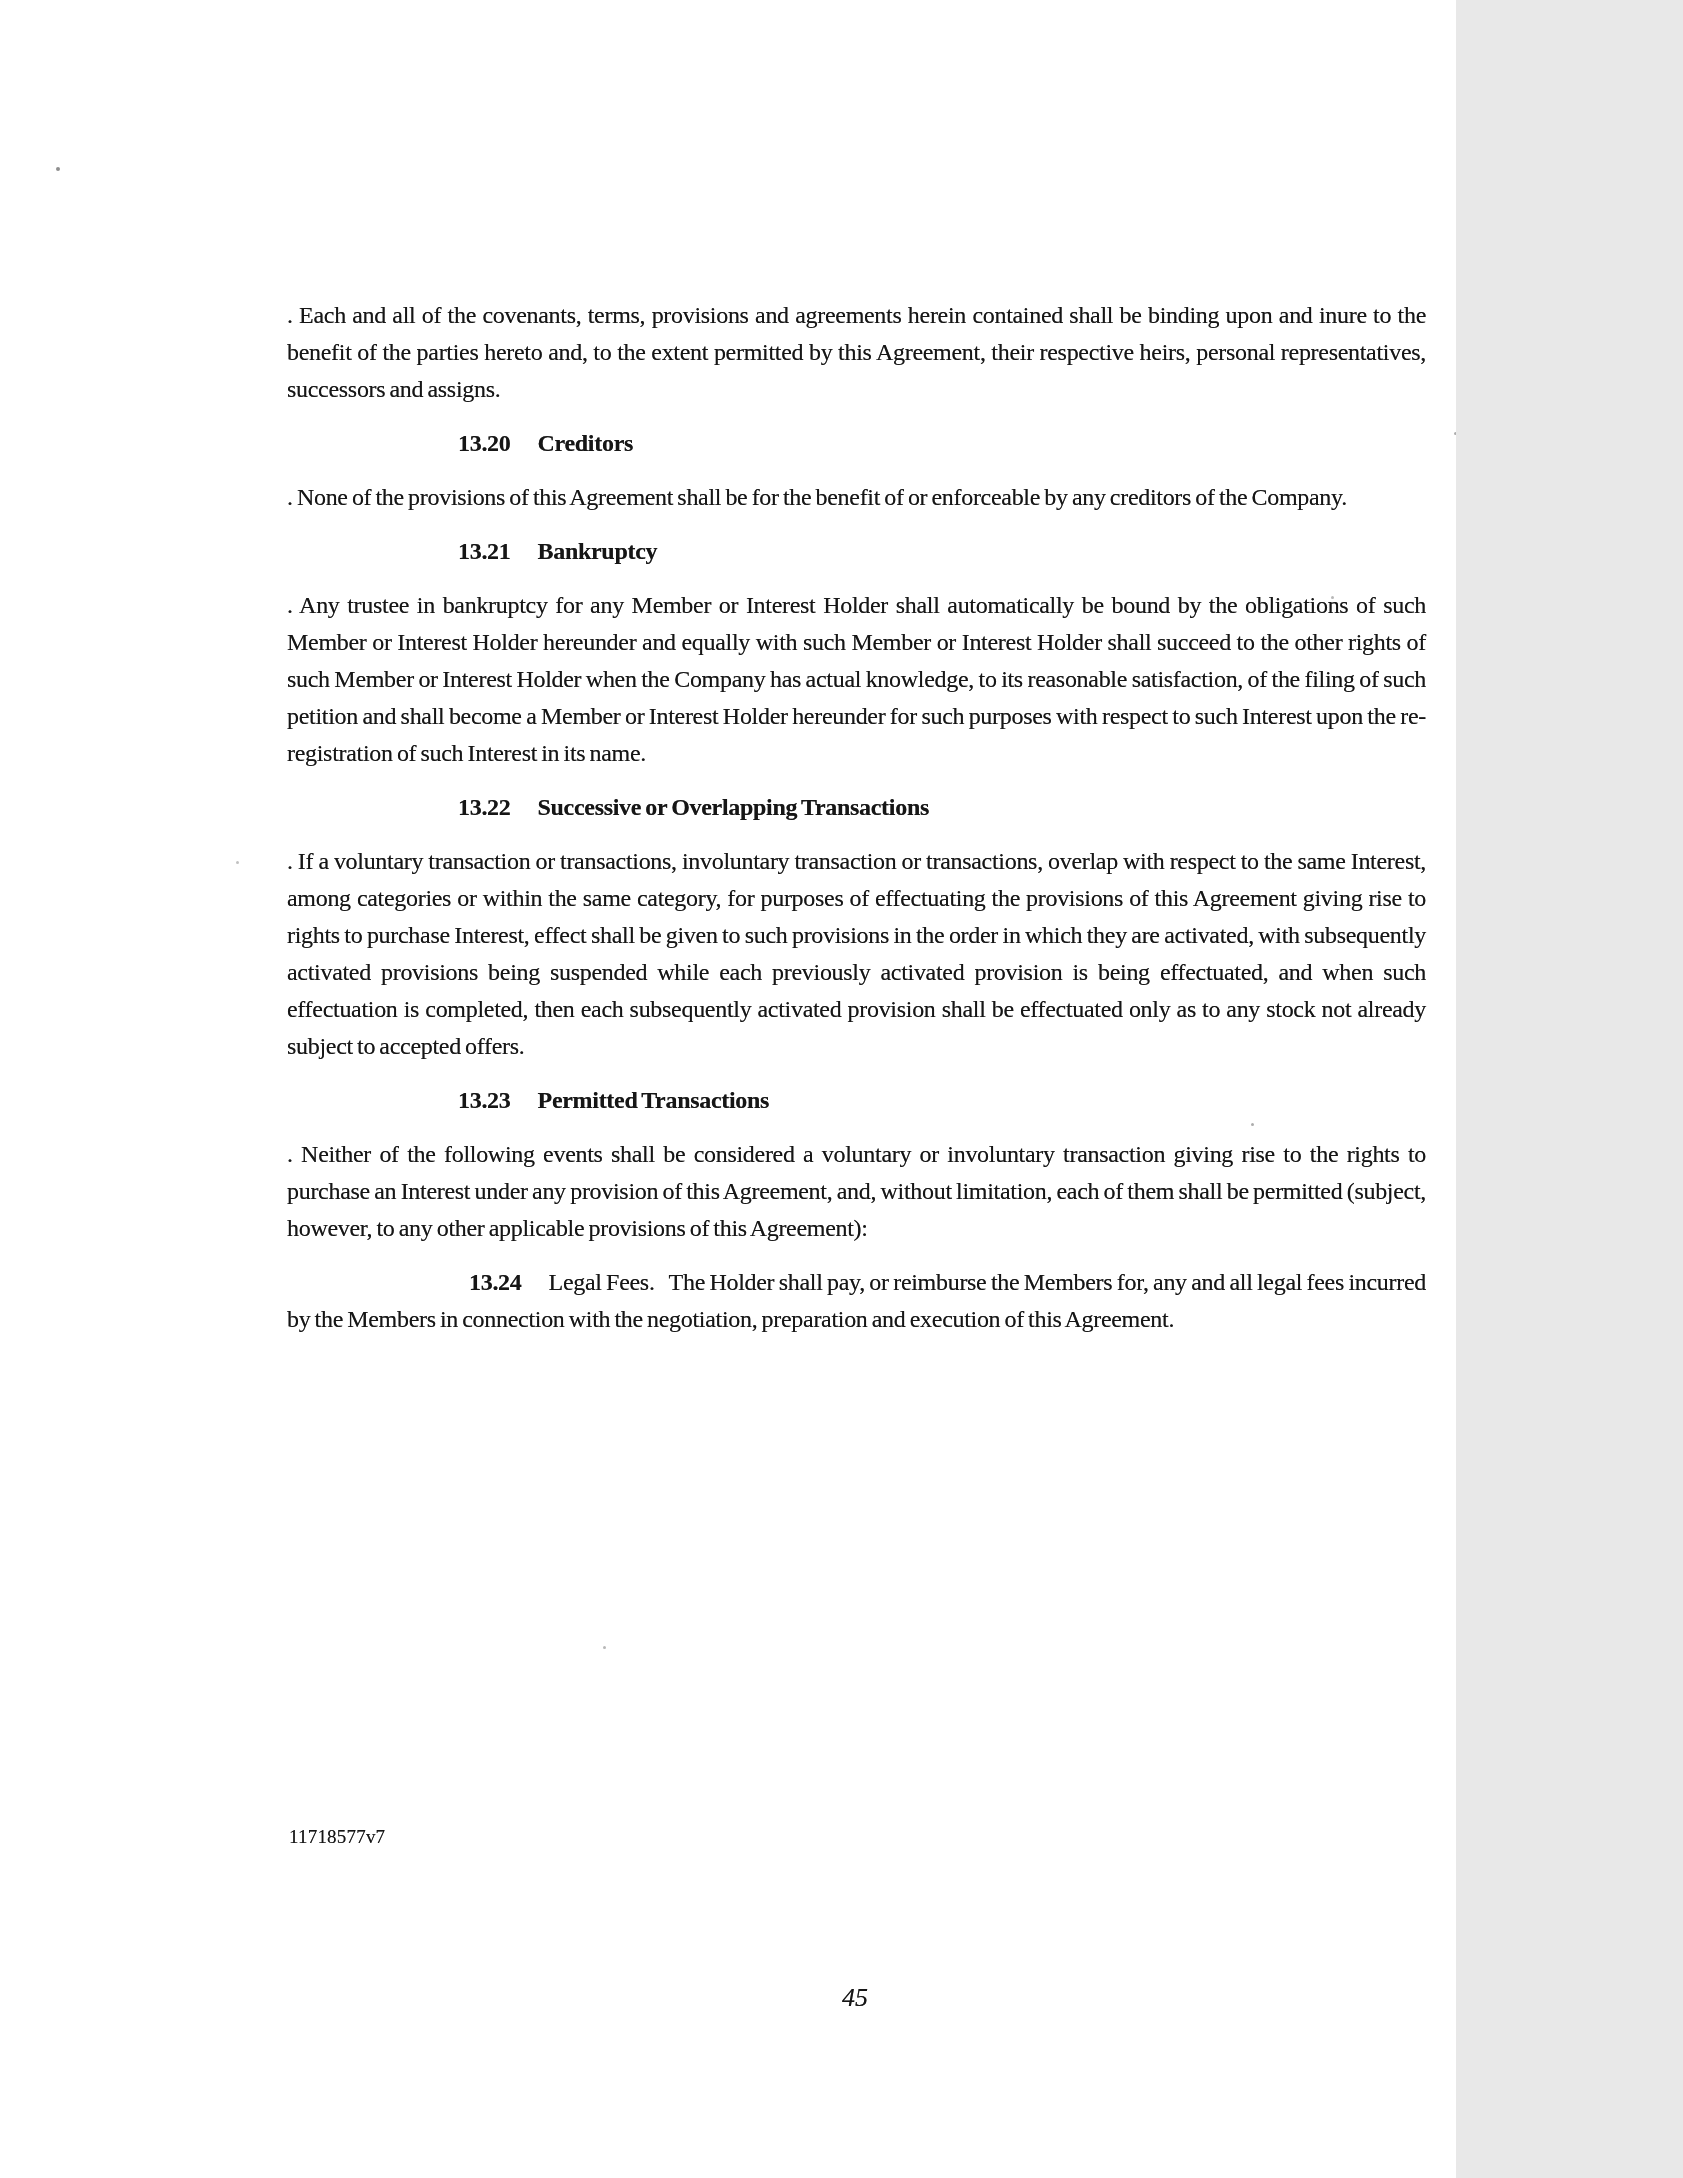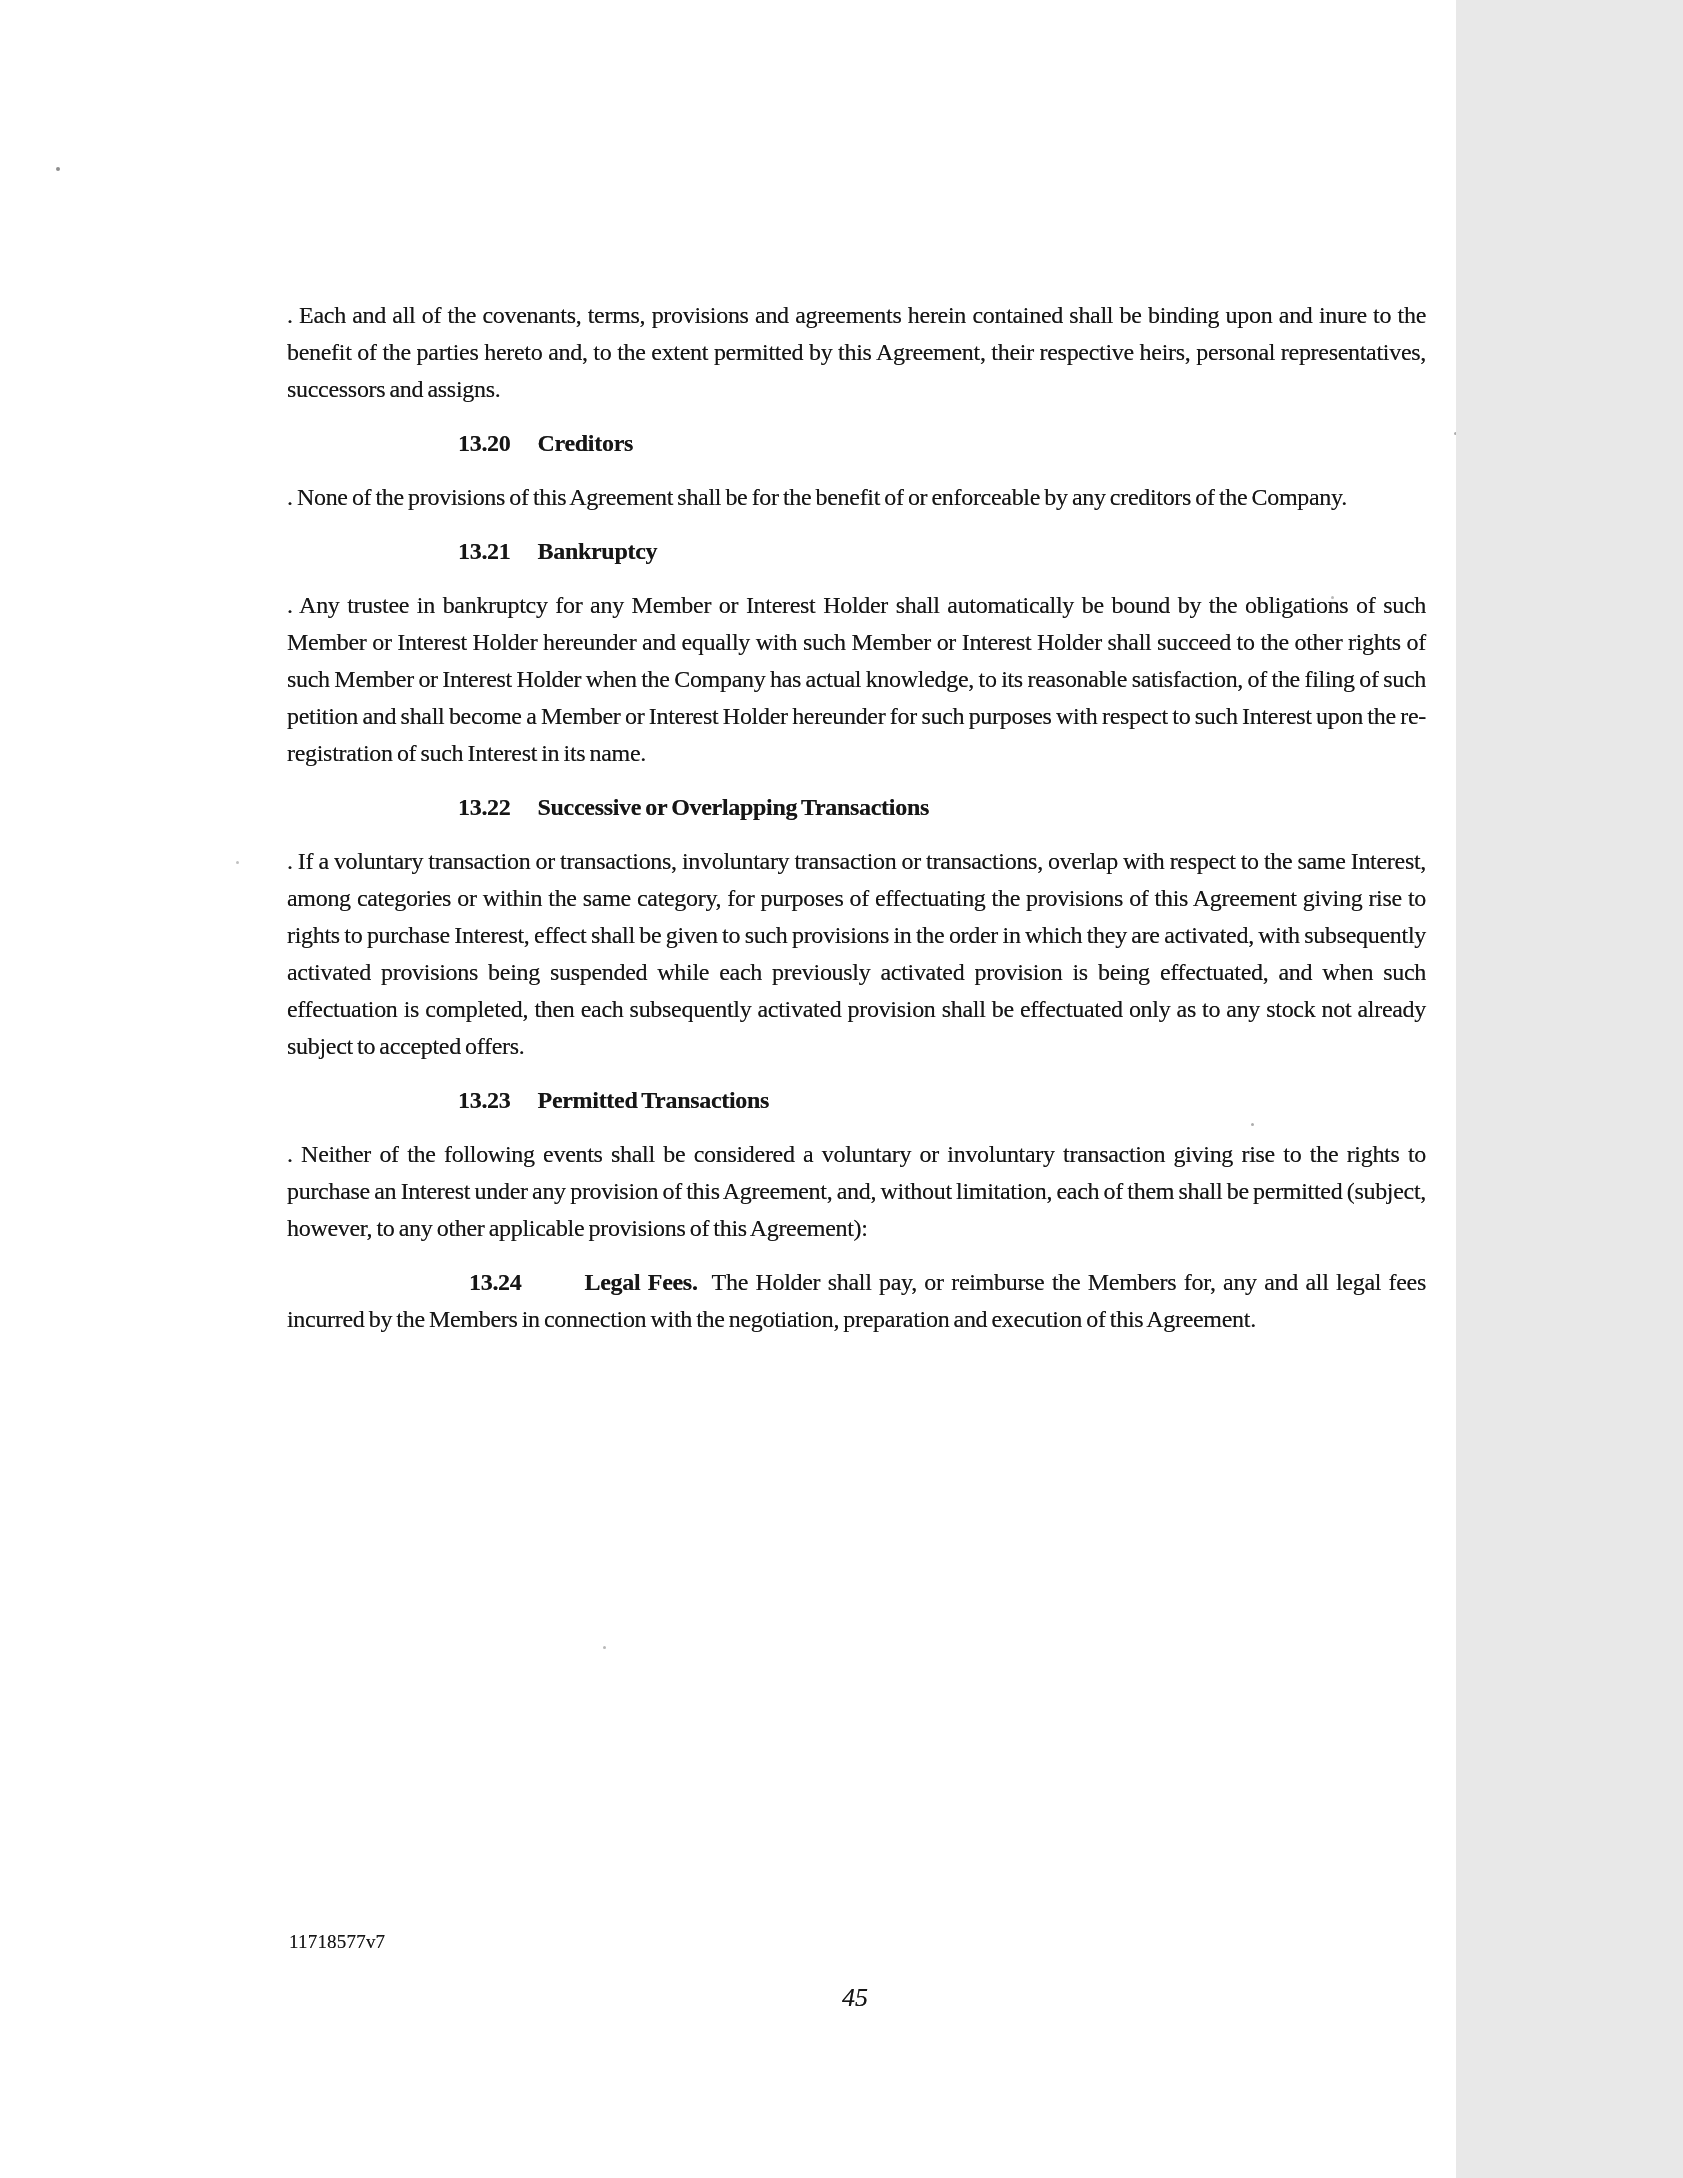--- a/index.html
+++ b/index.html
@@ -35,25 +35,25 @@
   .section-heading .sec-num { display: inline-block; margin-right: 27px; }
   .items { margin: 12px 0 8px 273px; }
   .item { margin: 0 0 27px 0; white-space: nowrap; }
   .item-label { display: inline-block; width: 86px; }
   p.runin {
     margin: 0;
     text-align: justify;
     text-indent: 182px;
   }
   p.runin .sec-num { font-weight: bold; margin-right: 27px; }
-  p.runin .sec-title { font-weight: bold; margin-right: 14px; margin-left: 36px; }
+  p.runin .sec-title { font-weight: normal; margin-right: 14px; }
   #footer-left {
     position: absolute;
     left: 289px;
-    top: 1931px;
+    top: 1826px;
     font-size: 19px;
     letter-spacing: 0.2px;
   }
   #page-number {
     position: absolute;
     left: 842px;
     top: 1983px;
     font-size: 26px;
     font-style: italic;
   }

